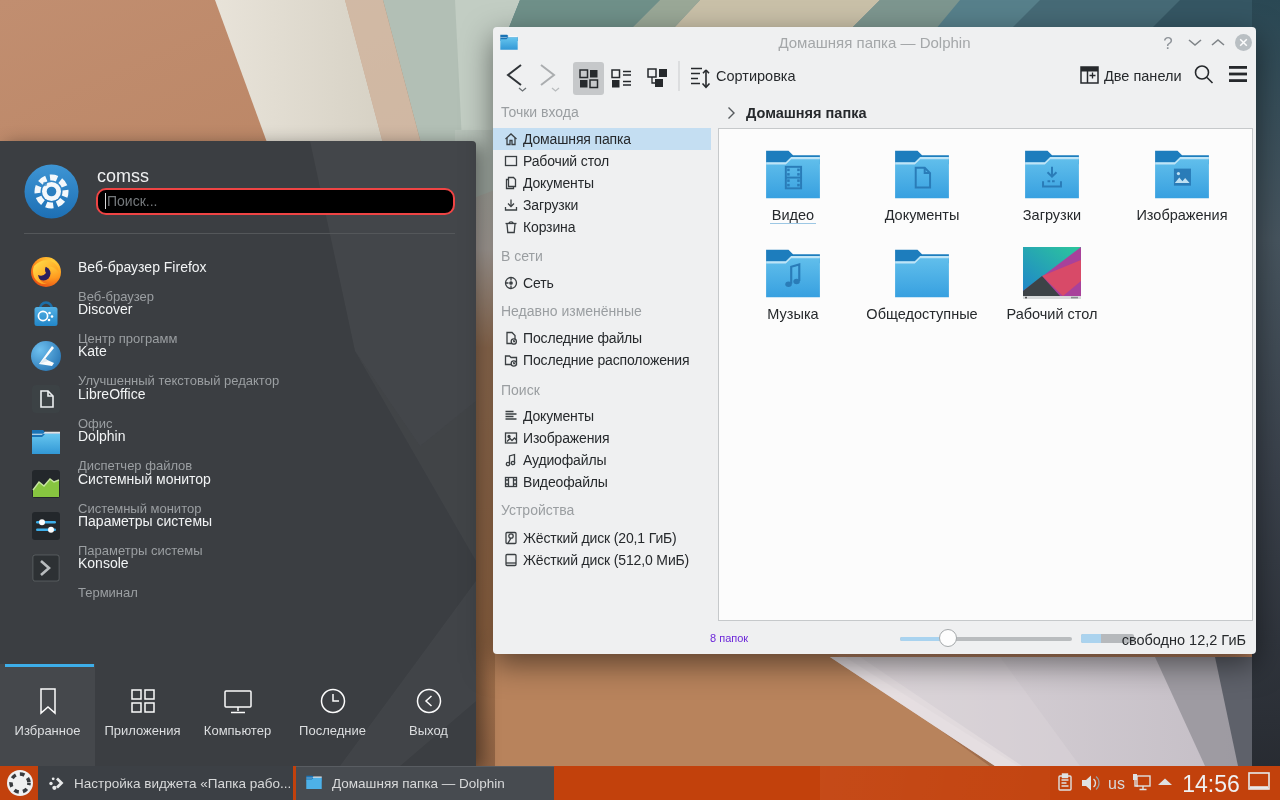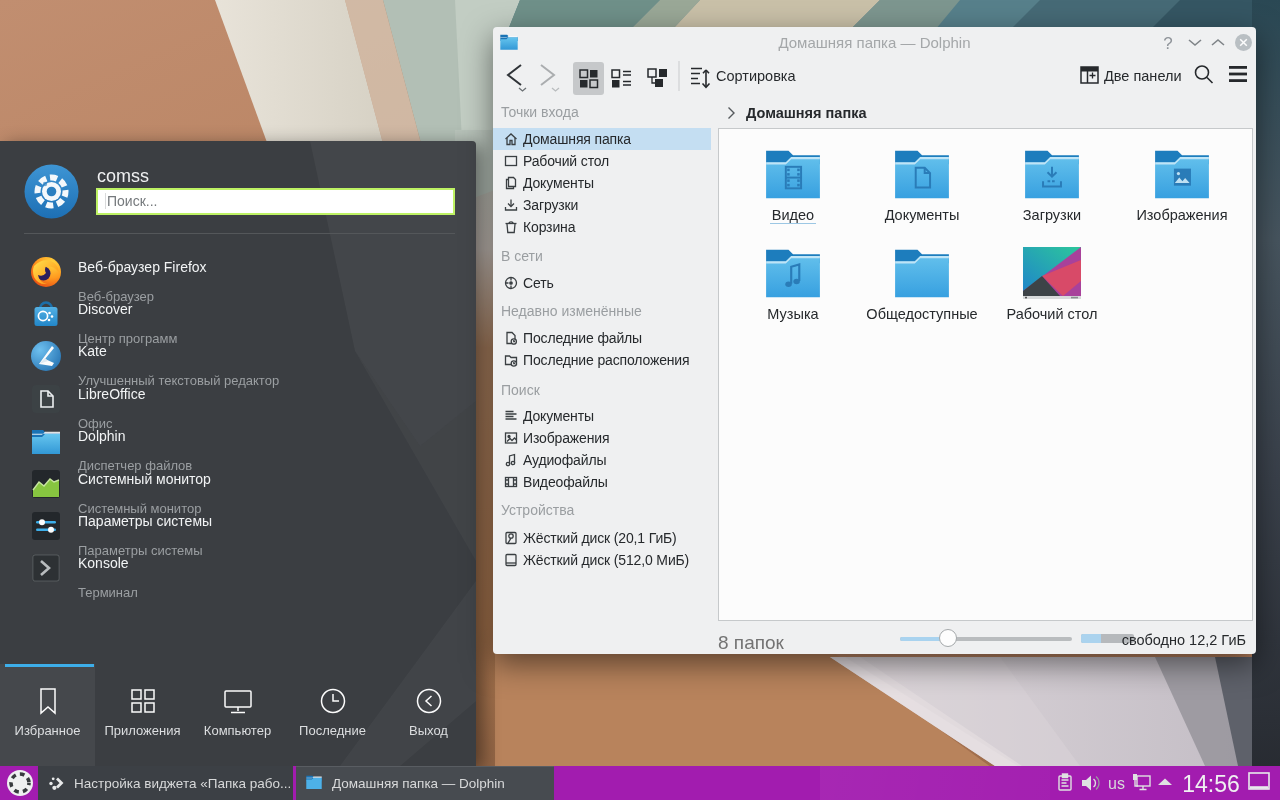--- a/index.html
+++ b/index.html
@@ -2,21 +2,21 @@
 <html><head><meta charset="utf-8">
 <style>
 html,body{margin:0;padding:0;width:1280px;height:800px;overflow:hidden;background:#a97a57;font-family:"Liberation Sans",sans-serif;}
 #screen{position:absolute;left:0;top:0;width:1280px;height:800px;overflow:hidden;}
 #wall{position:absolute;left:0;top:0;}
 
 #launcher{position:absolute;left:0;top:141px;width:476px;height:625px;background:#3b3e42;border-top-right-radius:4px;box-shadow:6px 4px 18px rgba(0,0,0,.45);}
 #launcher .facet1{position:absolute;right:0;top:0;width:476px;height:625px;overflow:hidden;border-top-right-radius:4px;}
 #avatar{position:absolute;left:24px;top:23px;width:55px;height:55px;}
 #uname{position:absolute;left:97px;top:25px;font-size:18px;color:#eff0f1;}
-#searchbox{position:absolute;left:96px;top:47px;width:355px;height:23px;background:#ffffff;border:2px solid #bef264;border-radius:0;}
+#searchbox{position:absolute;left:96px;top:47px;width:355px;height:23px;background:#000000;border:2px solid #ef4444;border-radius:10px;}
 #searchbox span{position:absolute;left:7px;top:3px;font-size:14px;color:#75797c;}
 #ldivider{position:absolute;left:24px;top:92px;width:431px;height:1px;background:#54575a;}
 .app{position:absolute;left:0;width:476px;height:42px;}
 .app .aicon{position:absolute;left:30px;top:0;width:32px;height:32px;}
 .app .at{position:absolute;left:78px;top:2.5px;font-size:14px;color:#f2f4f5;white-space:nowrap;}
 .app .as{position:absolute;left:78px;top:20px;font-size:13px;color:#9b9fa2;white-space:nowrap;margin-top:13px;}
 
 #tabbar{position:absolute;left:0;top:523px;width:476px;height:102px;padding-left:34px;}
 #activetab{position:absolute;left:0;top:0;width:95px;height:102px;background:rgba(255,255,255,.055);}
 #tabline{position:absolute;left:5px;top:0;width:89px;height:3px;background:#3daee9;}
@@ -41,21 +41,21 @@
 
 #crumb{position:absolute;left:225px;top:69px;width:538px;height:32px;}
 
 #view{position:absolute;left:225px;top:101px;width:535px;height:493px;background:#fcfcfc;border:1px solid #c6c9cb;box-sizing:border-box;}
 .tile{position:absolute;width:120px;text-align:center;}
 .tile svg{display:block;margin:0 auto;}
 .tile .fl{margin-top:6.5px;font-size:14.5px;color:#26292c;white-space:nowrap;}
 
 #status{position:absolute;left:0;top:594px;width:100%;height:33px;}
 
-#taskbar{position:absolute;left:0;top:766px;width:1280px;height:34px;background:#a21caf;}
+#taskbar{position:absolute;left:0;top:766px;width:1280px;height:34px;background:#c2410c;}
 #tb_light{position:absolute;left:820px;top:0;width:230px;height:34px;background:linear-gradient(100deg,rgba(255,255,255,.05),rgba(255,255,255,.02));}
 .tbtn{position:absolute;top:0;height:34px;}
 #tbtn1{left:38px;width:255px;background:#3c4045;}
 #tbtn2{left:296px;width:258px;background:#474b50;box-shadow:inset 0 1px 0 #595d62;}
 .tbtn .ti{position:absolute;left:9px;top:8px;}
 .tbtn .tt{position:absolute;left:36px;top:10px;font-size:13.5px;color:#d8d9da;white-space:nowrap;overflow:hidden;}
 #tray{position:absolute;right:0;top:0;height:34px;}
 #clock{position:absolute;left:1181px;top:5px;width:60px;text-align:center;font-size:23px;color:#eff0f1;}
 </style></head>
 <body>
@@ -606,21 +606,21 @@
     <polygon points="19,29 58,13 58,34 40,49" fill="#d84a68"></polygon>
     <polygon points="19,29 0,44 0,49 37,49" fill="#3d4347"></polygon>
     <rect x="0" y="49" width="58" height="3" fill="#d8dadb"></rect>
     <rect x="2" y="49.8" width="2" height="1.6" fill="#555"></rect>
     <rect x="48" y="49.8" width="7" height="1.6" fill="#8a8d90"></rect>
    </svg>
    <div class="fl">Рабочий стол</div>
   </div>
  </div>
  <div id="status">
-  <div style="position:absolute;left:225px;top:10.5px;font-size:19px;color:#737373">8 папок</div>
+  <div style="position:absolute;left:217px;top:10.5px;font-size:11px;color:#6d28d9">8 папок</div>
   <div style="position:absolute;left:407px;top:16px;width:172px;height:4px;border-radius:2px;background:#b9bcbe"></div>
   <div style="position:absolute;left:407px;top:16px;width:49px;height:4px;border-radius:2px;background:#a9d3ef"></div>
   <div style="position:absolute;left:446px;top:8px;width:18px;height:18px;border-radius:50%;background:#fdfdfd;border:1px solid #a5a9ab;box-sizing:border-box"></div>
   <div style="position:absolute;left:588px;top:13px;width:53px;height:9px;border-radius:2px;background:#b6b9bc;overflow:hidden">
           <div style="width:20px;height:9px;background:#abd3ee"></div>
         </div>
   <div style="position:absolute;right:10px;top:10.5px;font-size:14.5px;color:#26292c;white-space:nowrap">свободно 12,2 ГиБ</div>
  </div>
 </div>
 

